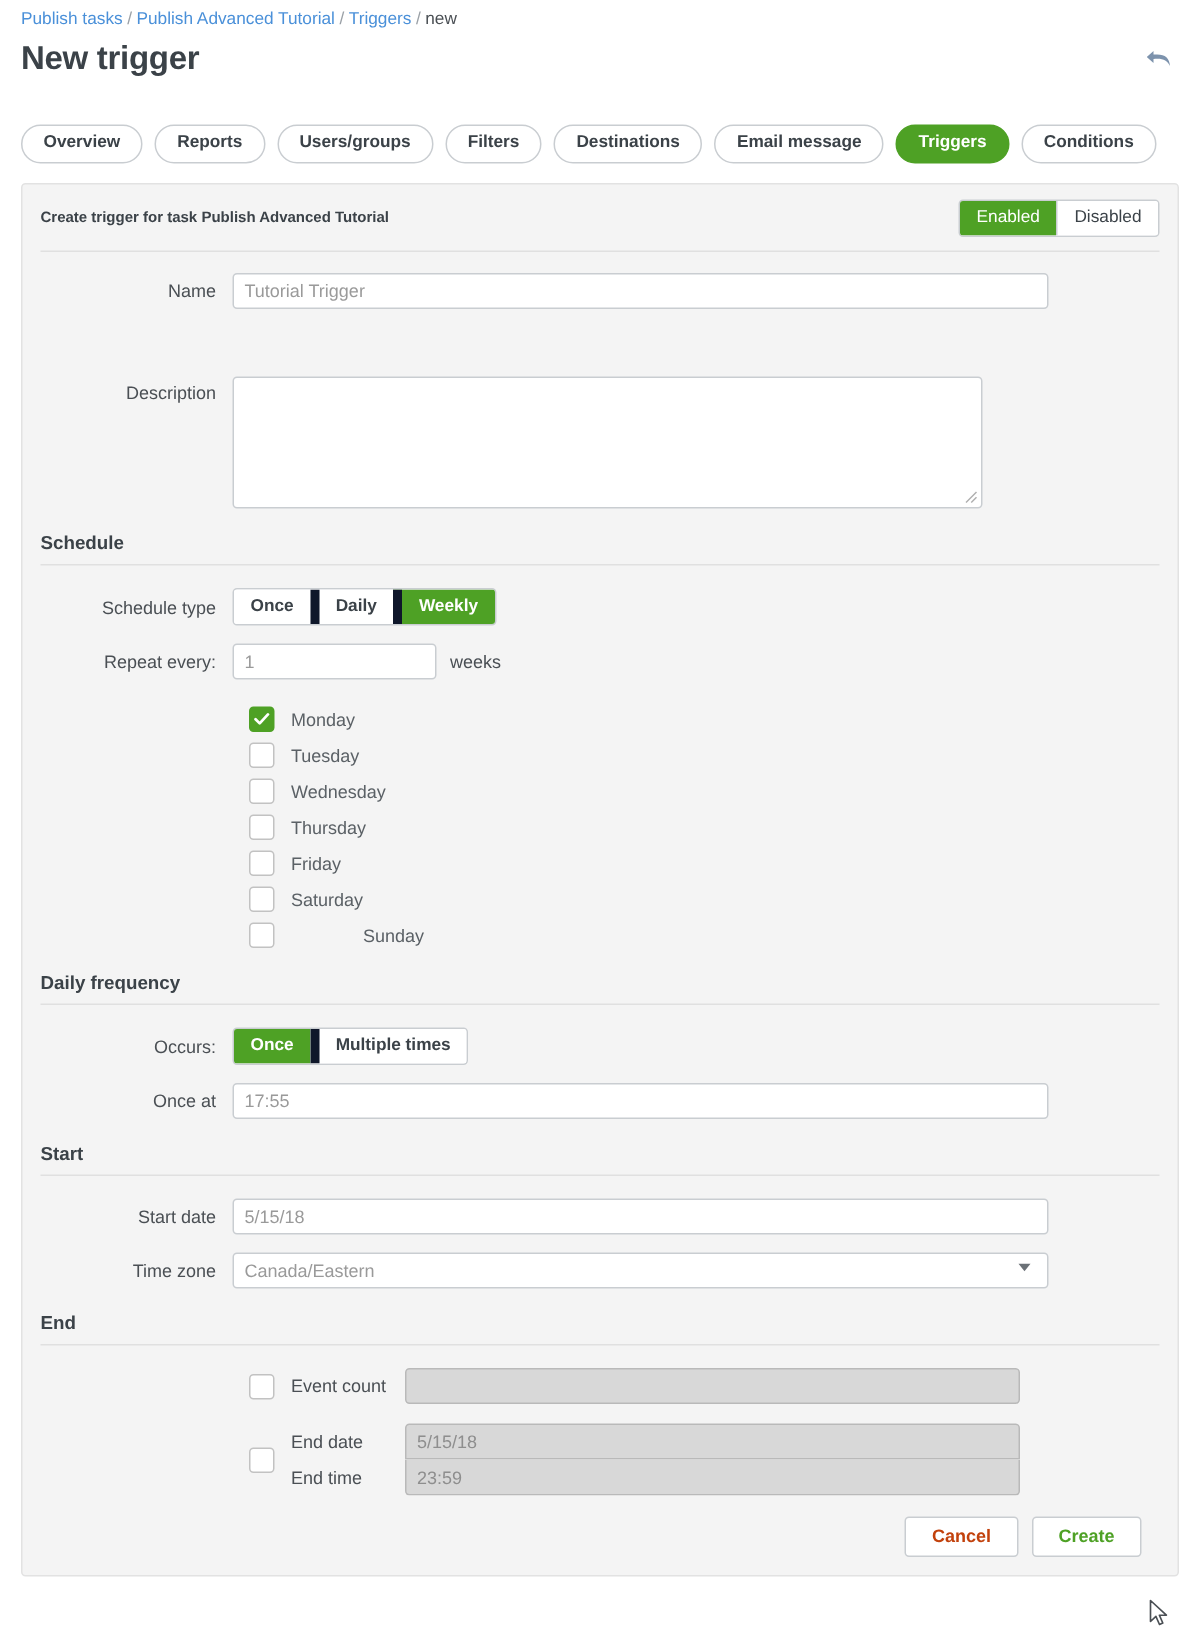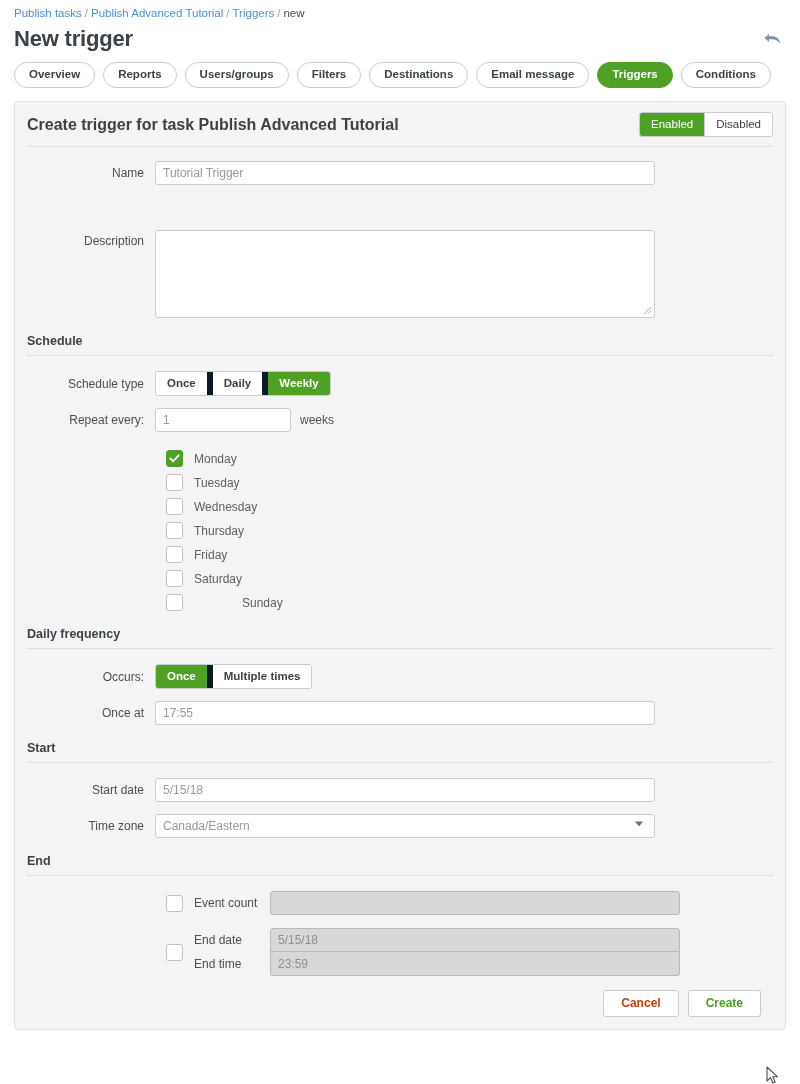--- a/index.html
+++ b/index.html
@@ -21,49 +21,49 @@
 
   .title-row { display: flex; align-items: center; justify-content: space-between; margin-top: 6px; }
   .page-title { font-size: 22px; font-weight: bold; color: #3b4248; letter-spacing: -.2px; }
   .back-arrow { width: 26px; height: 26px; display: flex; align-items: center; justify-content: center; cursor: pointer; }
 
   
   .tabbar { display: flex; gap: 8px; padding: 10px 14px 0 14px; }
   .tab {
     border: 1px solid #c9cdd1; border-radius: 14px; background: #ffffff;
     font-size: 11.5px; font-weight: bold; color: #3b4248;
-    padding: 5px 14px 6px 14px; cursor: pointer; white-space: nowrap; line-height: 13px;
+    padding: 5px 14px 6px 14px; cursor: pointer; white-space: nowrap; line-height: 13px; margin-top: 21px;
   }
   .tab.active { background: #4ea125; border-color: #4ea125; color: #ffffff; }
 
   
   .card {
     margin: 13px 14px 0 14px;
     background: #f4f4f4;
     border: 1px solid #e2e2e2;
     border-radius: 3px;
     padding: 0 0 10px 0;
   }
   .card-head { display: flex; align-items: center; justify-content: space-between; padding: 10px 12px 9px 12px; }
-  .card-title { font-size: 16px; font-weight: bold; color: #3b4248; }
+  .card-title { font-size: 10px; font-weight: bold; color: #3b4248; }
 
   .toggle { display: flex; border: 1px solid #c9cdd1; border-radius: 3px; overflow: hidden; background:#fff; }
   .toggle .opt { font-size: 11.5px; font-weight: normal; padding: 4px 11px 5px 11px; cursor: pointer; color: #3b4248; background: #ffffff; line-height: 14px;}
   .toggle .opt.active { background: #4ea125; color: #ffffff; }
   .toggle .opt + .opt { border-left: 1px solid #c9cdd1; }
 
   .card-body { padding: 0 12px; }
 
   
   .row { display: flex; align-items: center; margin-bottom: 12px; }
   .row-label { width: 128px; text-align: right; padding-right: 11px; font-size: 12px; color: #4a4f54; flex: none; }
   .fld {
     border: 1px solid #c9cdd1; border-radius: 3px; background: #ffffff;
     height: 24px; padding: 0 7px; font-size: 12px; color: #9a9a9a;
-    display: flex; align-items: center; width: 500px; font-family: "Liberation Sans", sans-serif;
+    display: flex; align-items: center; width: 544px; font-family: "Liberation Sans", sans-serif;
   }
   .fld.sm { width: 136px; }
   .fld.disabled { background: #d8d8d8; border-color: #b9b9b9; color: #8e8e8e; }
   .unit { font-size: 12px; color: #4a4f54; margin-left: 9px; }
 
   .ta-wrap { display:flex; align-items:flex-start;margin-top:45px; }
   .textarea {
     border: 1px solid #c9cdd1; border-radius: 3px; background: #ffffff;
     width: 500px; height: 88px; position: relative;
   }

